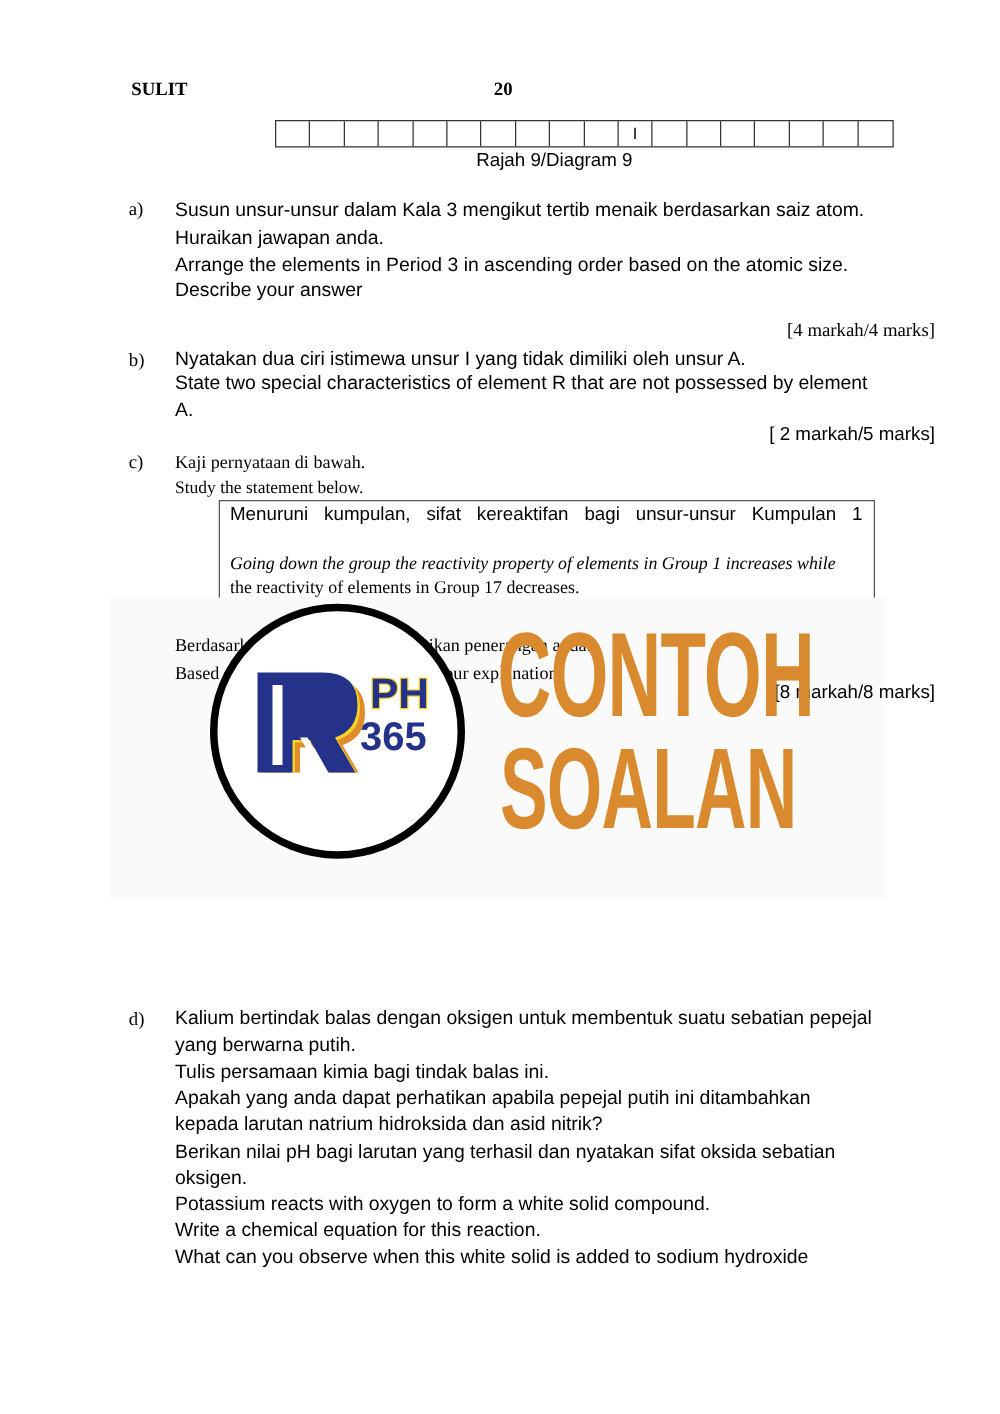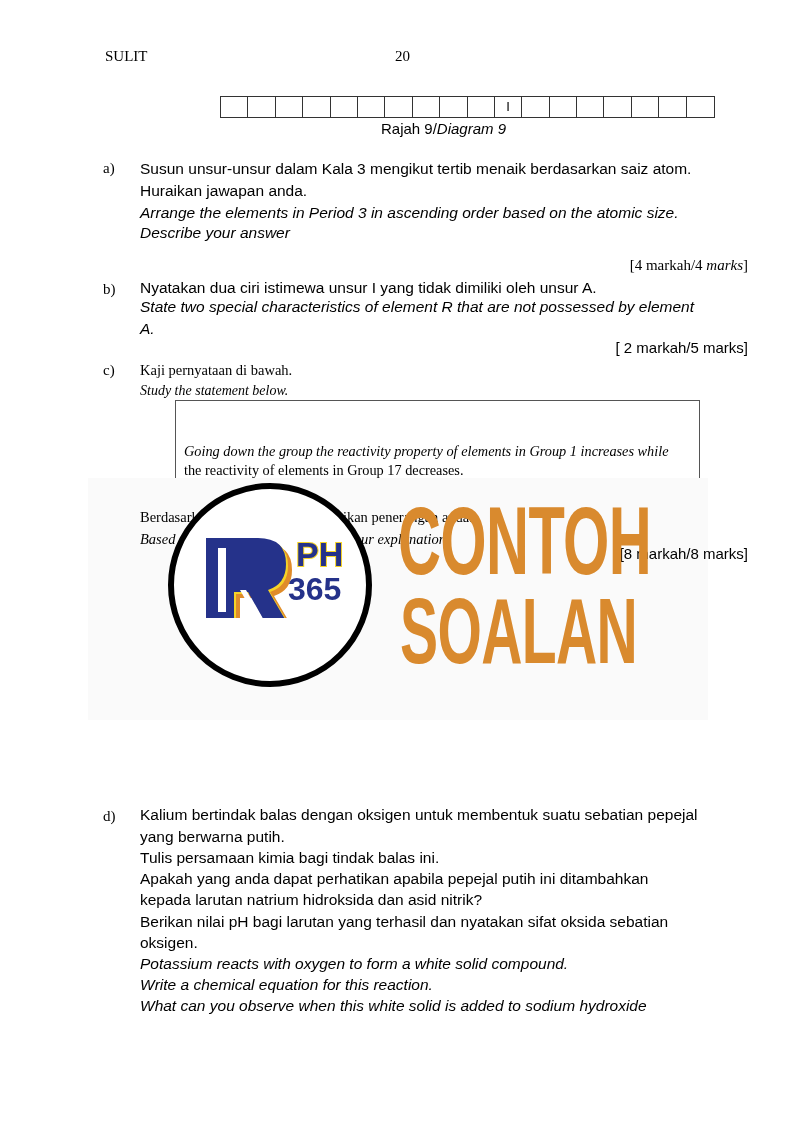--- a/index.html
+++ b/index.html
@@ -1,33 +1,33 @@
 <!DOCTYPE html>
 <html><head>
 <meta charset="utf-8">
 <style>
   html, body { margin: 0; padding: 0; background: #ffffff; }
   body { width: 800px; height: 1131px; position: relative; overflow: hidden; color: #000; }
   .serif { font-family: "Liberation Serif", "DejaVu Serif", serif; }
   .sans { font-family: "Liberation Sans", "DejaVu Sans", sans-serif; }
   .abs { position: absolute; }
 
-  .hdr { top: 48px; font-size: 15px; font-weight: normal; }
+  .hdr { top: 64px; font-size: 15px; font-weight: bold; }
   #hdr-left { left: 105px; }
   #hdr-page { left: 395px; }
 
   #diagram { left: 220px; top: 96px; display: flex; border: 1px solid #333; height: 20px; }
   #diagram .cell { width: 27.4px; height: 20px; border-right: 1px solid #333; box-sizing: border-box;
     font-size: 13px; text-align: center; line-height: 20px; font-family: "Liberation Sans", sans-serif; }
   #diagram .cell:last-child { border-right: none; }
   #diagram-caption { left: 0; width: 887px; text-align: center; top: 120px; font-size: 15px; }
 
   .qlabel { left: 103px; font-size: 15px; }
   .qline { left: 140px; font-size: 15.5px; line-height: 21.5px; white-space: nowrap; }
-  .it { font-style: italic; }
+  .it { }
   .marks { right: 52px; font-size: 15px; white-space: nowrap; margin-left: 16px; }
 
   #statement-box { left: 175px; top: 400px; width: 525px; height: 80px; border: 1px solid #555; box-sizing: border-box; }
   #statement-box .s1 { position: absolute; left: 8px; top: 2px; width: 506px; font-size: 15px; text-align: justify; text-align-last: justify; white-space: nowrap; }
   #statement-box .s2 { position: absolute; left: 8px; top: 23px; font-size: 15px; white-space: nowrap; }
   #statement-box .s3 { position: absolute; left: 8px; top: 42px; font-size: 14.3px; font-style: italic; white-space: nowrap; }
   #statement-box .s4 { position: absolute; left: 8px; top: 61px; font-size: 14.3px; white-space: nowrap; }
 
   #watermark-bg { left: 88px; top: 478px; width: 620px; height: 242px; background: #fafafa; }
   #logo-circle { left: 168px; top: 483px; width: 204px; height: 204px; border: 6px solid #000; border-radius: 50%; background: #fff; box-sizing: border-box; }
@@ -76,20 +76,21 @@
 <div class="abs qline sans" style="top:277px">Nyatakan dua ciri istimewa unsur I yang tidak dimiliki oleh unsur A.</div>
 <div class="abs qline sans it" style="top:296px">State two special characteristics of element R that are not possessed by element</div>
 <div class="abs qline sans it" style="top:318px">A.</div>
 <div class="abs marks sans" style="top:339px">[ 2 markah/5 marks]</div>
 
 <div class="abs qlabel serif" style="top:362px">c)</div>
 <div class="abs qline serif" style="top:360px; font-size:14.5px">Kaji pernyataan di bawah.</div>
 <div class="abs qline serif it" style="top:380px; font-size:14px">Study the statement below.</div>
 
 <div class="abs" id="statement-box">
+  <div class="s1 sans">Menuruni kumpulan, sifat kereaktifan bagi unsur-unsur Kumpulan 1</div>
   <div class="s3 serif">Going down the group the reactivity property of elements in Group 1 increases while</div>
   <div class="s4 serif">the reactivity of elements in Group 17 decreases.</div>
 </div>
 
 <div class="abs" id="watermark-bg"></div>
 
 <div class="abs qline serif" style="top:507px; font-size:14.5px">Berdasarkan pernyataan di atas berikan penerangan anda.</div>
 <div class="abs qline serif it" style="top:529px; font-size:14.5px">Based on the above statement, give your explanation.</div>
 <div class="abs marks sans" style="top:545px">[8 markah/8 marks]</div>
 

